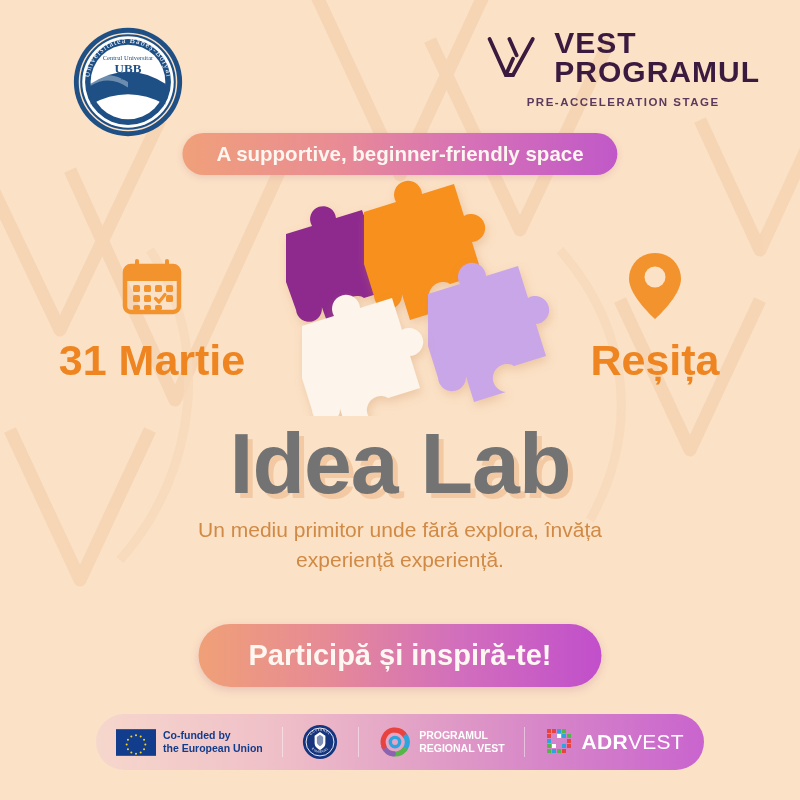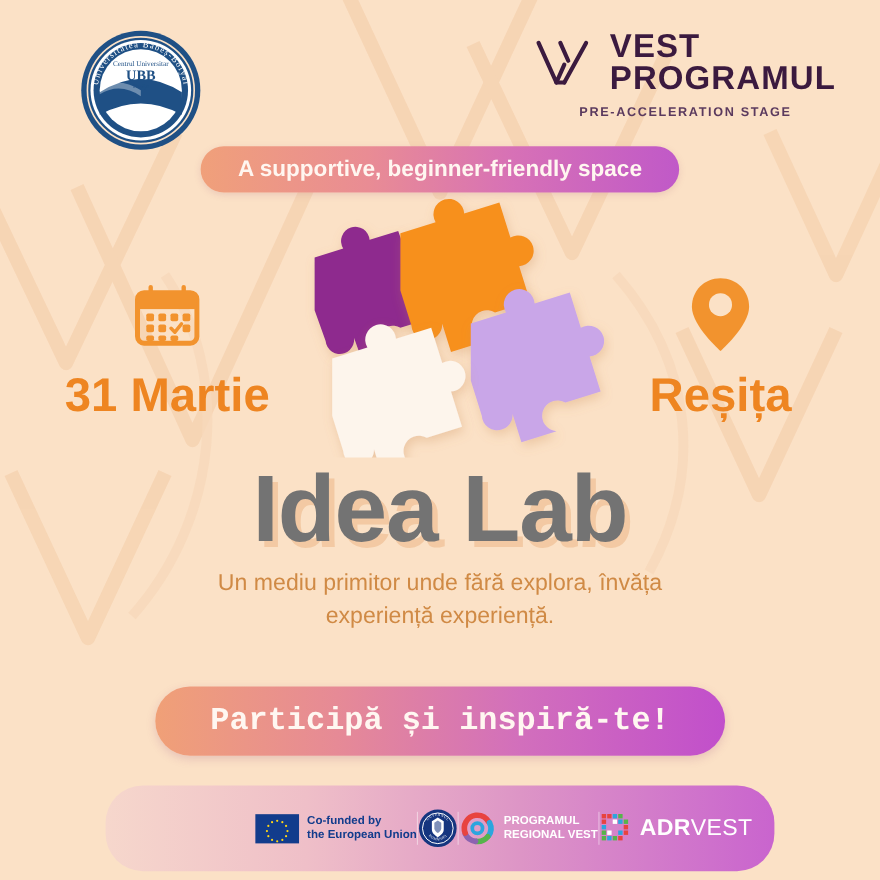--- a/index.html
+++ b/index.html
@@ -56,29 +56,28 @@
     font-size:21px;line-height:1.45;color:#D08A45;
   }
 
   
   .cta{
     position:absolute;left:50%;transform:translateX(-50%);top:624px;z-index:4;
     padding:15px 50px;border-radius:40px;
     background:linear-gradient(90deg,#F0A077 0%,#E68A96 32%,#D26FBC 64%,#C14FCB 100%);
     color:#FFF7F1;font-size:29px;font-weight:700;white-space:nowrap;
     box-shadow:0 3px 9px rgba(160,80,130,.22);
-    font-family:Liberation Mono, monospace;
   }
 
   
   .footer{
-    position:absolute;left:96px;right:96px;top:714px;height:78px;z-index:4;
+    position:absolute;left:96px;right:96px;top:714px;height:56px;z-index:4;
     border-radius:34px;
     background:linear-gradient(90deg,#F6D7CC 0%,#EFBFC8 30%,#DD95C6 62%,#C964CE 100%);
-    display:flex;align-items:center;justify-content:flex-end;
+    display:flex;align-items:center;justify-content:space-between;
     padding:0 20px;box-sizing:border-box;
   }
   .fitem{display:flex;align-items:center;gap:7px;}
   .fsep{width:1px;height:30px;background:rgba(255,255,255,.45);}
   .eu-flag{width:40px;height:27px;flex:none;}
   .eu-txt{font-size:10.5px;font-weight:700;line-height:1.25;color:#123C8C;white-space:nowrap;}
   .pr-txt{font-size:10.5px;font-weight:700;line-height:1.22;color:#FFFFFF;white-space:nowrap;}
   .adr-txt{font-size:21px;font-weight:700;color:#FFFFFF;letter-spacing:.3px;white-space:nowrap;}
   .adr-txt .thin{font-weight:400;}
 </style>

